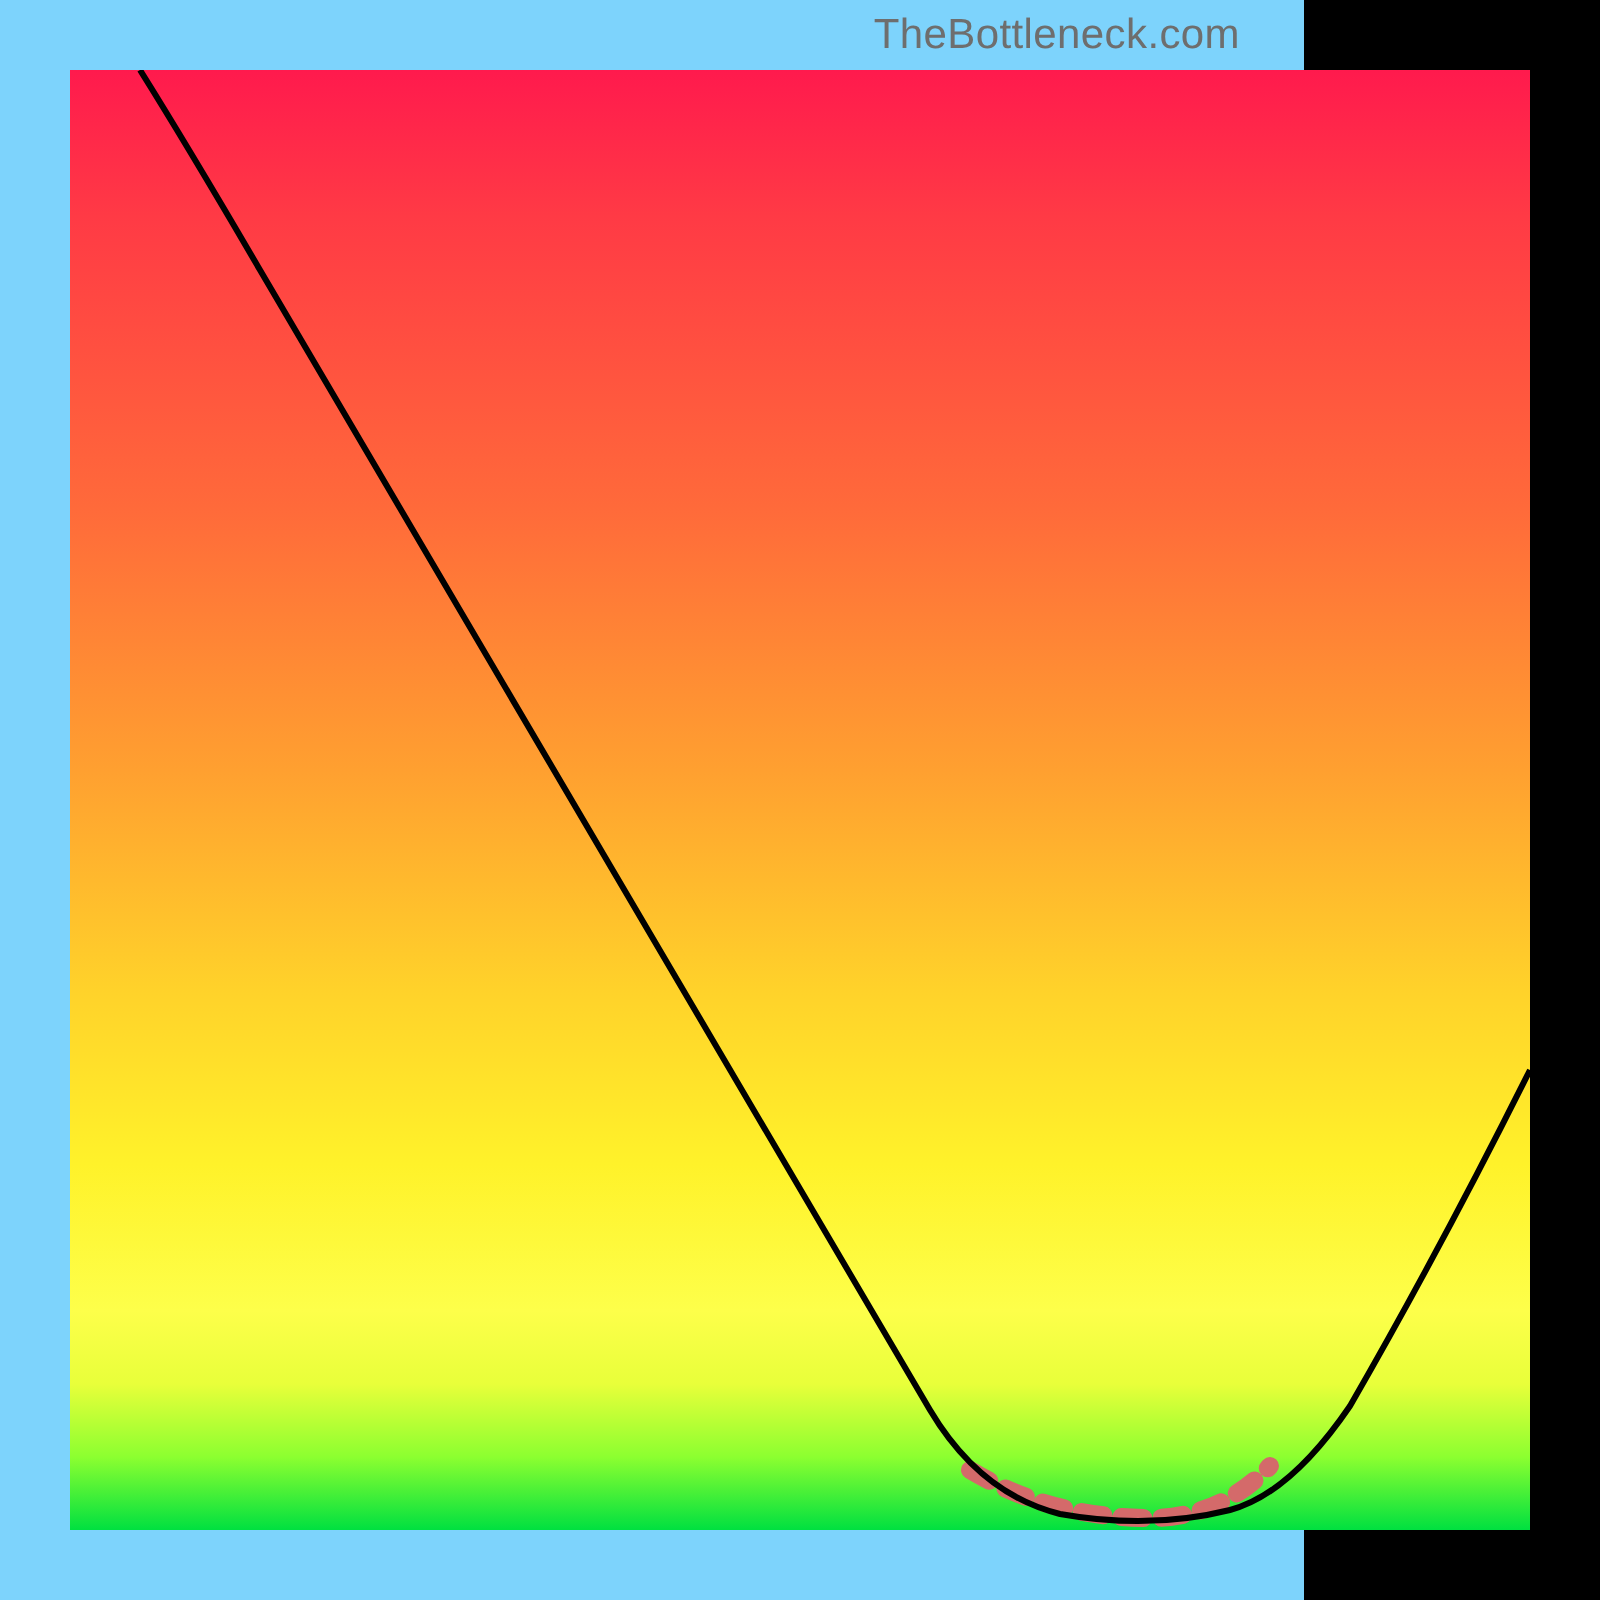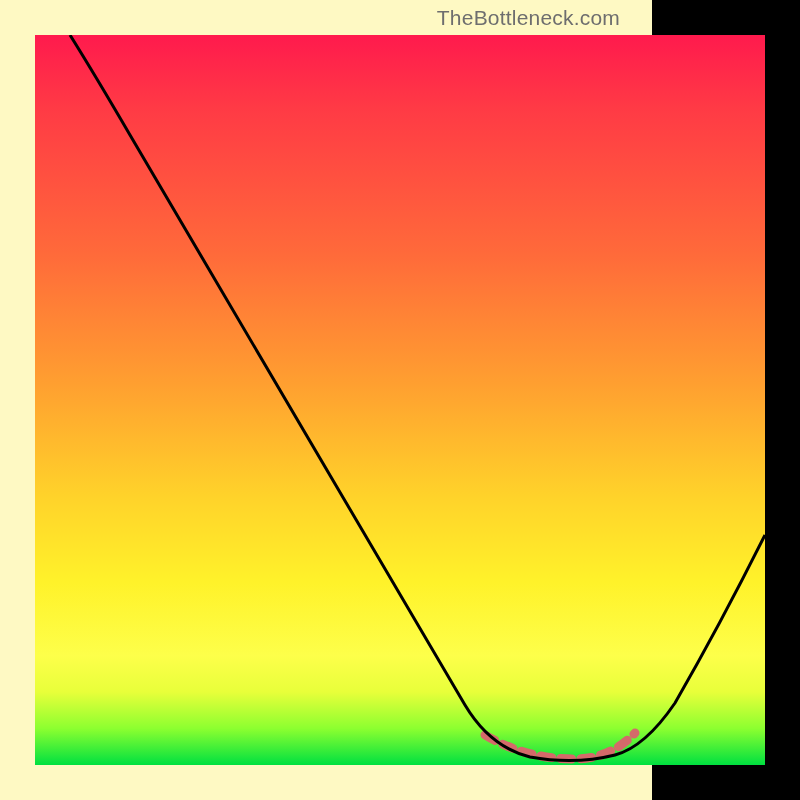--- a/index.html
+++ b/index.html
@@ -10,21 +10,21 @@
     background: #000;
     overflow: hidden;
     font-family: Arial, Helvetica, sans-serif;
   }
   .frame {
     position: absolute;
     left: 0;
     top: 0;
     width: 652px;
     height: 800px;
-    background: #fef9c3;
+    background: #7dd3fc;
   }
   .plot-area {
     position: absolute;
     left: 35px;
     top: 35px;
     width: 730px;
     height: 730px;
     
     background: linear-gradient(
       to bottom,

